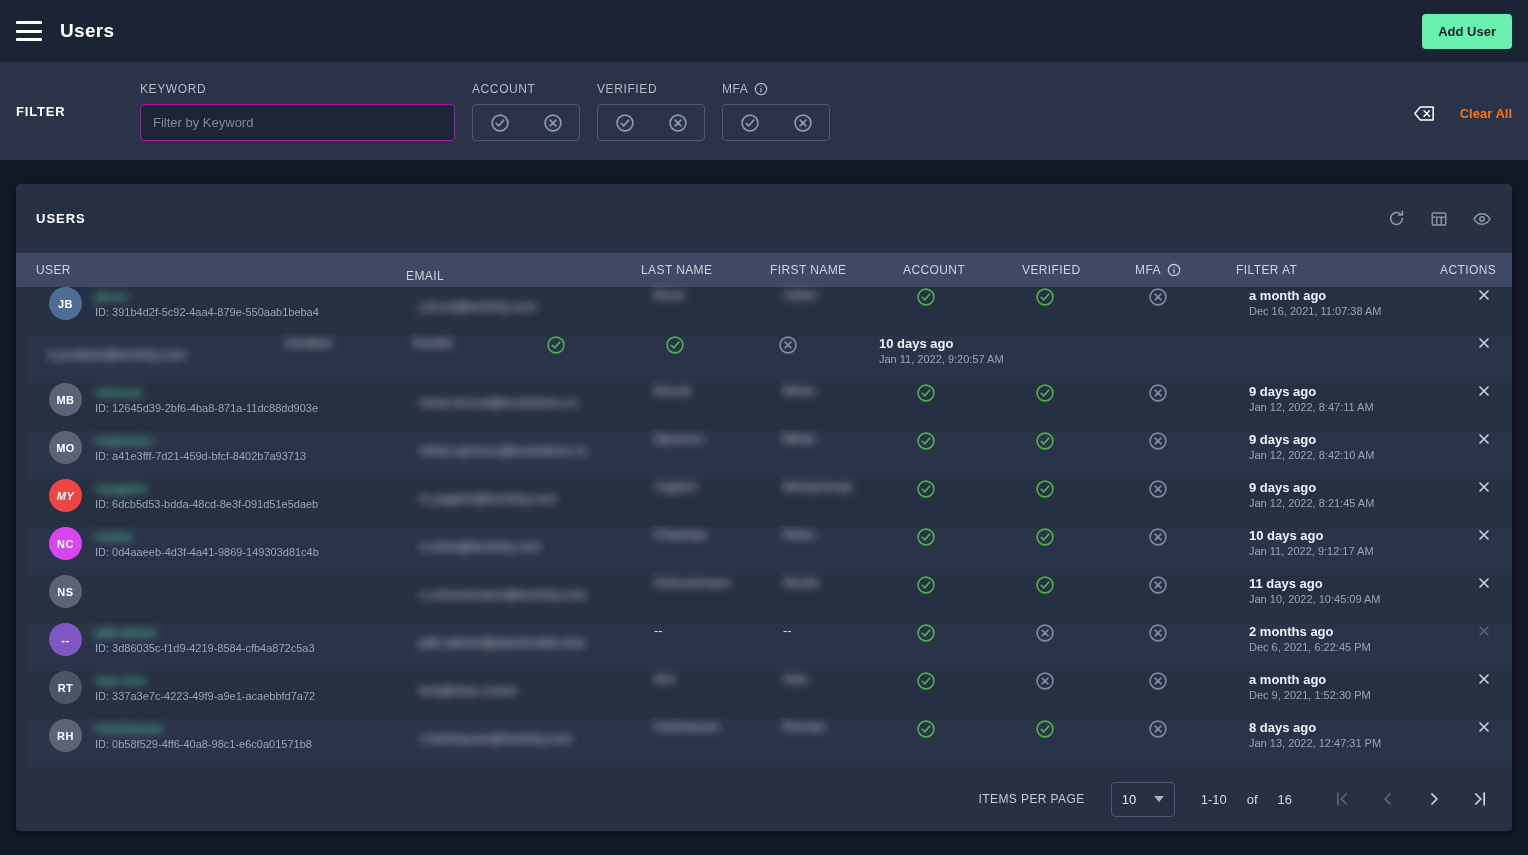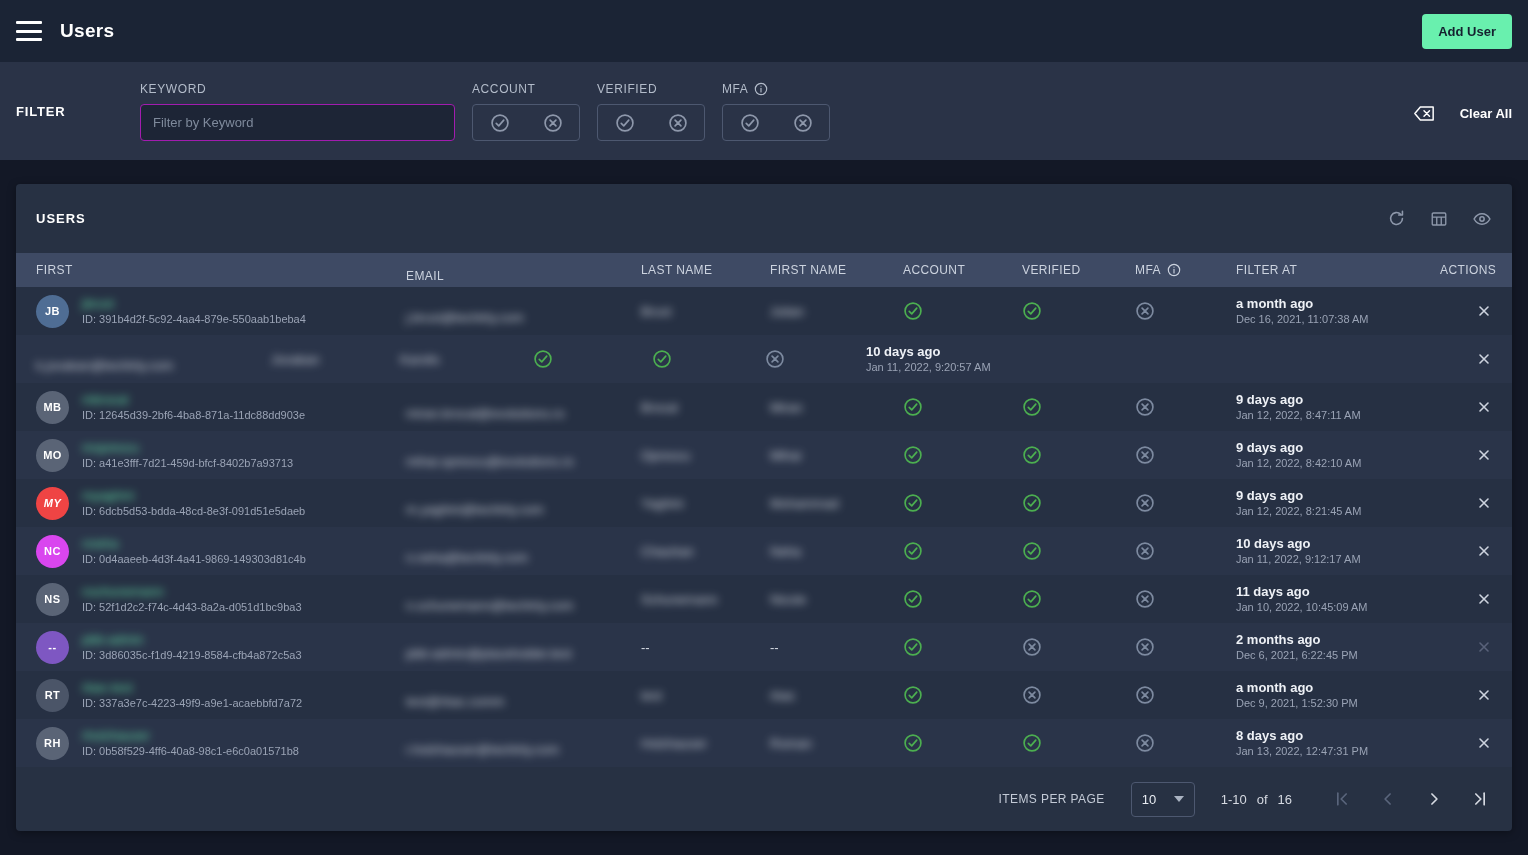--- a/index.html
+++ b/index.html
@@ -37,36 +37,36 @@
     width: 315px; height: 37px; background: #1d2536; border: 1px solid #a21caf;
     border-radius: 4px; color: #e8ecf2; padding: 0 12px; font-size: 13px; font-family: inherit;
   }
   .keyword-input::placeholder { color: #7f8a9c; }
   .toggle-group {
     width: 108px; height: 37px; border: 1px solid #4d5870; border-radius: 4px;
     display: flex; align-items: center; justify-content: space-around; background: transparent;
   }
   .icon-btn { background: none; border: none; cursor: pointer; display: flex; align-items: center; padding: 0; }
   .clear-all-btn {
-    margin-left: auto; background: none; border: none; color: #ffffff;
+    margin-left: auto; background: none; border: none; color: #f97316;
     font-size: 13px; font-weight: 700; display: flex; align-items: center; gap: 25px;
     cursor: pointer; font-family: inherit; margin-top: 4px;
   }
   
   main { padding: 24px 16px 0; }
   .card { background: #273143; border-radius: 4px; height: 647px;
     display: flex; flex-direction: column; box-shadow: 0 2px 8px rgba(0,0,0,.35); }
   .card-header { height: 69px; display: flex; align-items: center; padding: 0 20px; flex: none; }
   .card-title { font-size: 13px; font-weight: 700; letter-spacing: 1px; color: #ffffff; }
   .card-tools { margin-left: auto; display: flex; gap: 24px; align-items: center; }
   
   .thead { height: 34px; background: #3e4a64; display: flex; align-items: center;
     padding-left: 20px; font-size: 12px; color: #ccd3df; letter-spacing: .4px; flex: none; }
-  .trow { height: 48px; display: flex; align-items: center; padding-left: 20px;
-    background: #263043; flex: none; }
+  .trow { height: 48px; display: flex; align-items: flex-start; padding-left: 20px;
+    background: #263043; flex: none; margin-left: 13px; }
   .trow.alt { background: #2a3449; }
   .cell { flex: none; }
   .c-user { width: 370px; display: flex; align-items: center; gap: 13px; }
   .c-email { width: 235px; margin-top: 12px; }
   .c-last { width: 129px; }
   .c-first { width: 133px; }
   .c-account { width: 119px; display: flex; align-items: center; gap: 6px; }
   .c-verified { width: 113px; display: flex; align-items: center; }
   .c-mfa { width: 101px; display: flex; align-items: center; gap: 6px; }
   .c-created { width: 204px; }
@@ -83,21 +83,21 @@
   .row-delete { background: none; border: none; cursor: pointer; color: #cdd3de; display: flex; }
   .row-delete.disabled { color: #59627a; cursor: default; }
   
   .tfoot { flex: 1; display: flex; align-items: center; justify-content: flex-end;
     padding-right: 22px; }
   .ipp-label { font-size: 12px; color: #c3cad6; letter-spacing: .4px; }
   .ipp-select { width: 64px; height: 35px; border: 1px solid #4d5870; border-radius: 4px;
     background: transparent; color: #e8ecf2; font-size: 13px; font-family: inherit;
     display: flex; align-items: center; justify-content: space-between;
     padding: 0 10px; margin: 0 26px; cursor: pointer; }
-  .range-group { font-size: 13px; color: #d6dae2; margin-right: 40px; display: flex; gap: 10px; }
+  .range-group { font-size: 13px; color: #d6dae2; margin-right: 40px; display: flex; gap: 20px; }
   .pager { display: flex; gap: 26px; align-items: center; }
   .pager button { background: none; border: none; display: flex; cursor: pointer; }
   .pg-disabled { color: #5a657c; }
   .pg-enabled { color: #d6dae2; }
 </style>
 </head>
 <body>
 
 <header class="topbar">
   <button class="hamburger">
@@ -208,21 +208,21 @@
         <button class="icon-btn">
           <svg width="20" height="20" viewBox="0 0 24 24" fill="none" stroke="#8e98ab" stroke-width="1.8">
               <path d="M2.5 12S6 5.8 12 5.8 21.5 12 21.5 12 18 18.2 12 18.2 2.5 12 2.5 12z"></path>
               <circle cx="12" cy="12" r="2.6"></circle>
             </svg>
         </button>
       </div>
     </div>
 
     <div class="thead">
-      <div class="cell c-user">FIRST</div>
+      <div class="cell c-user">USER</div>
       <div class="cell c-email">EMAIL</div>
       <div class="cell c-last">LAST NAME</div>
       <div class="cell c-first">FIRST NAME</div>
       <div class="cell c-account">ACCOUNT</div>
       <div class="cell c-verified">VERIFIED</div>
       <div class="cell c-mfa">
         <span>MFA</span>
         <span style="display:flex;">
           <svg width="14" height="14" viewBox="0 0 16 16" fill="none" stroke="#ccd3df" stroke-width="1.3" stroke-linecap="round">
               <circle cx="8" cy="8" r="6.5"></circle>
@@ -471,24 +471,20 @@
       <button class="row-delete">
         <svg width="16" height="16" viewBox="0 0 24 24" fill="none" stroke="currentColor" stroke-width="2.4" stroke-linecap="round">
                 <path d="M6 6l12 12M18 6L6 18"></path>
               </svg>
       </button>
     </div>
   </div>
         <div class="trow">
     <div class="cell c-user">
       <div class="avatar" style="background: rgb(90, 100, 118);">NS</div>
-      <div class="user-meta">
-        <div class="username blur">nschunemann</div>
-        <div class="userid">ID: 52f1d2c2-f74c-4d43-8a2a-d051d1bc9ba3</div>
-      </div>
     </div>
     <div class="cell c-email cell-text blur">n.schunemann@techtrly.com</div>
     <div class="cell c-last cell-text blur">Schunemann</div>
     <div class="cell c-first cell-text blur">Nicole</div>
     <div class="cell c-account">
             <svg width="20" height="20" viewBox="0 0 24 24" fill="none" stroke="#4caf50" stroke-width="2" stroke-linecap="round" stroke-linejoin="round">
               <circle cx="12" cy="12" r="9.5"></circle>
               <path d="M7.5 12.5l3 3 6-7"></path>
             </svg>
           </div>

